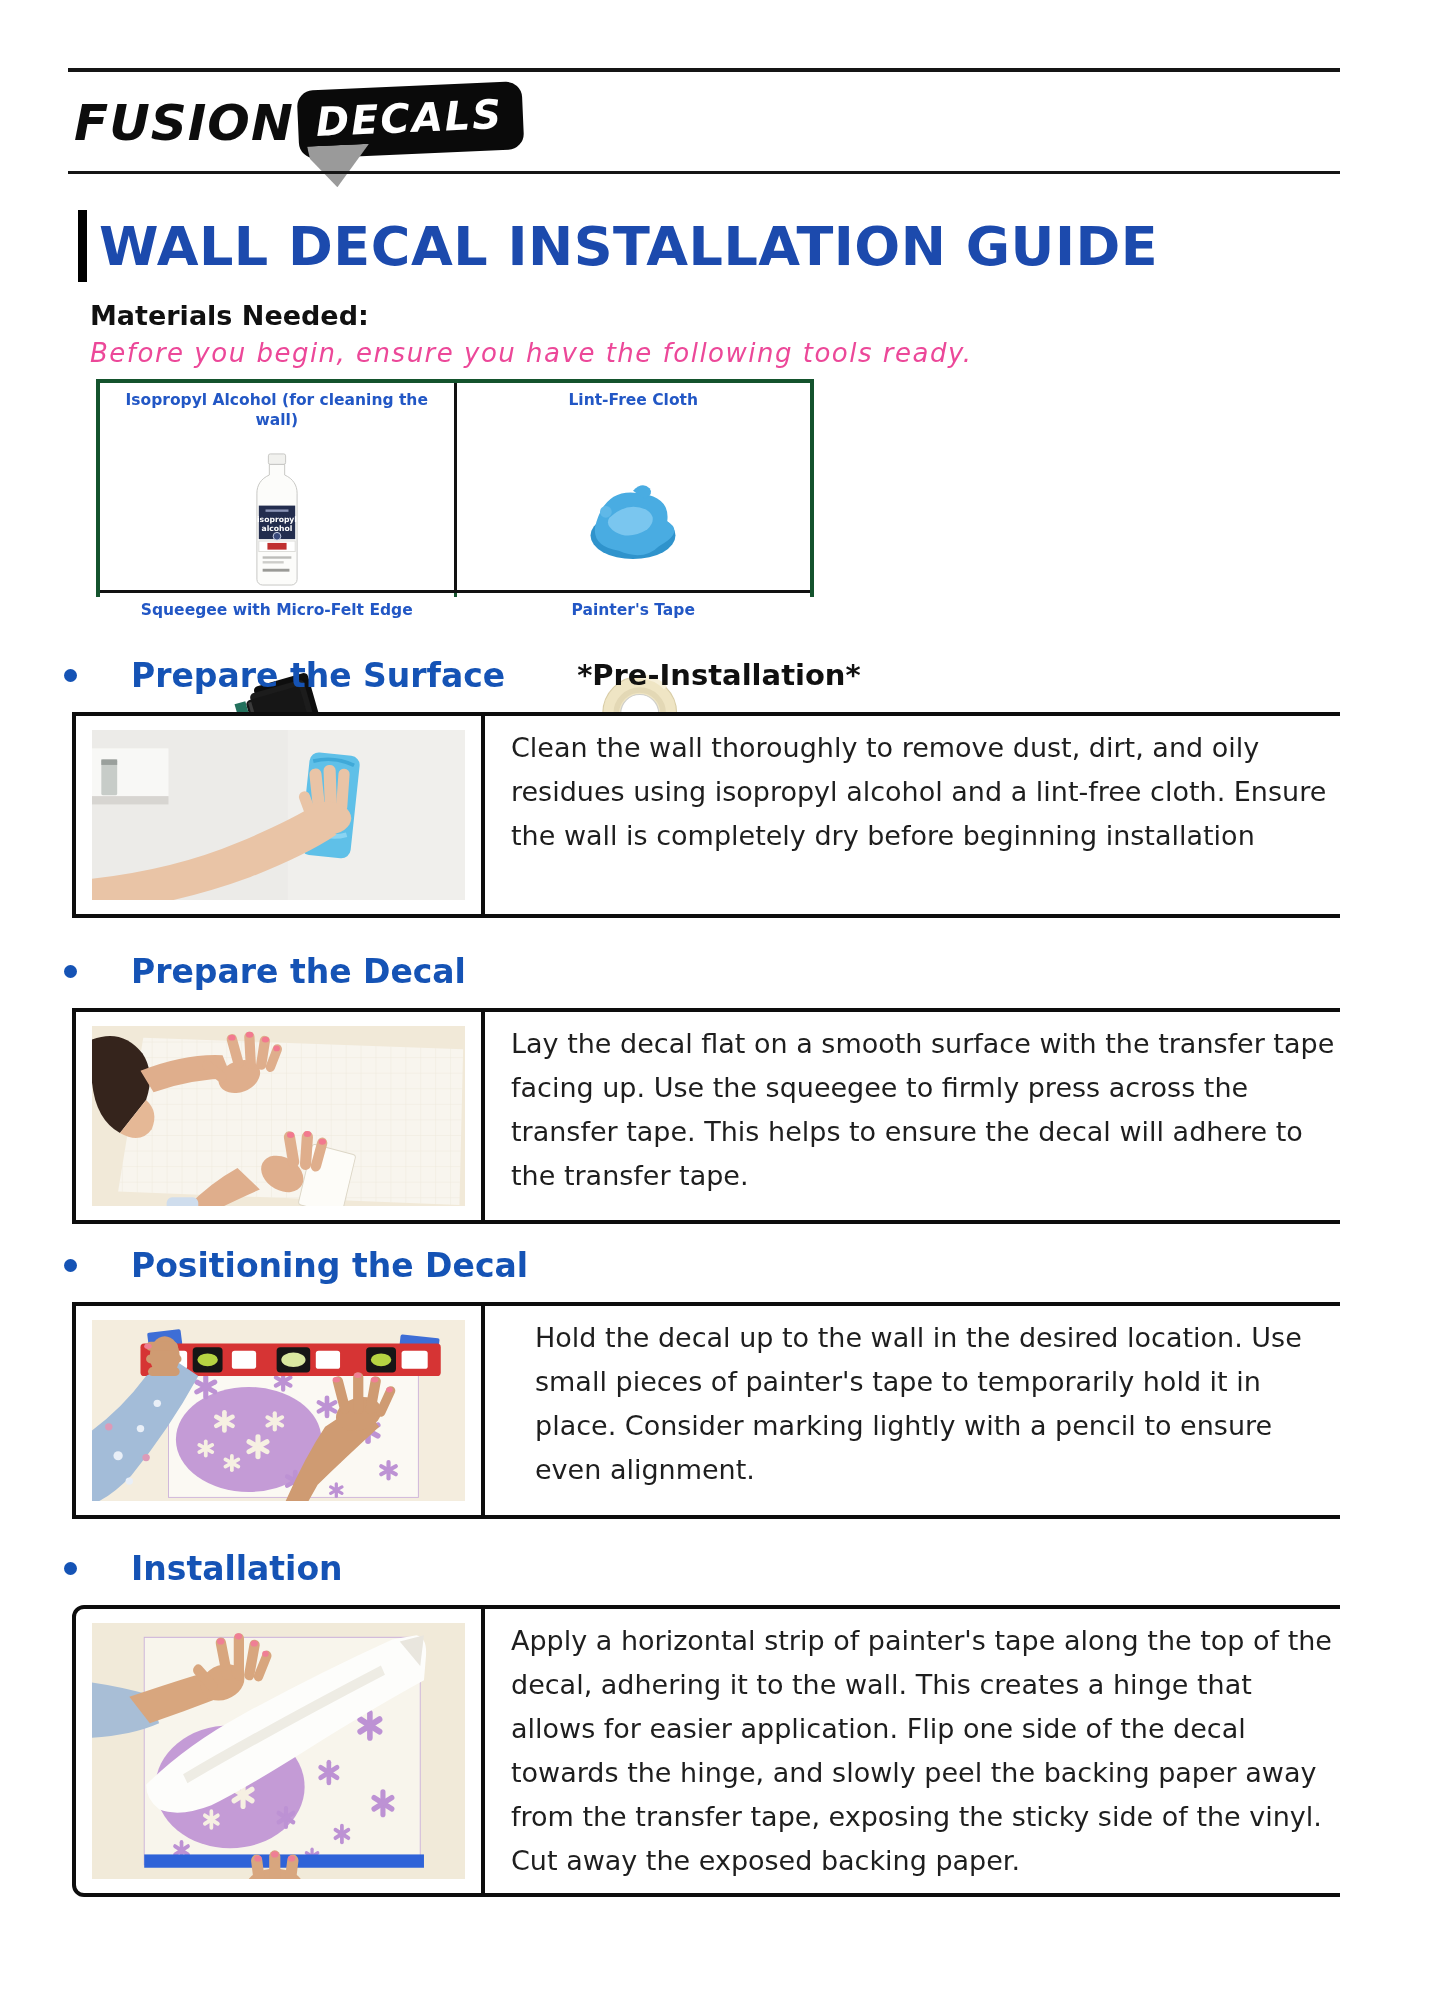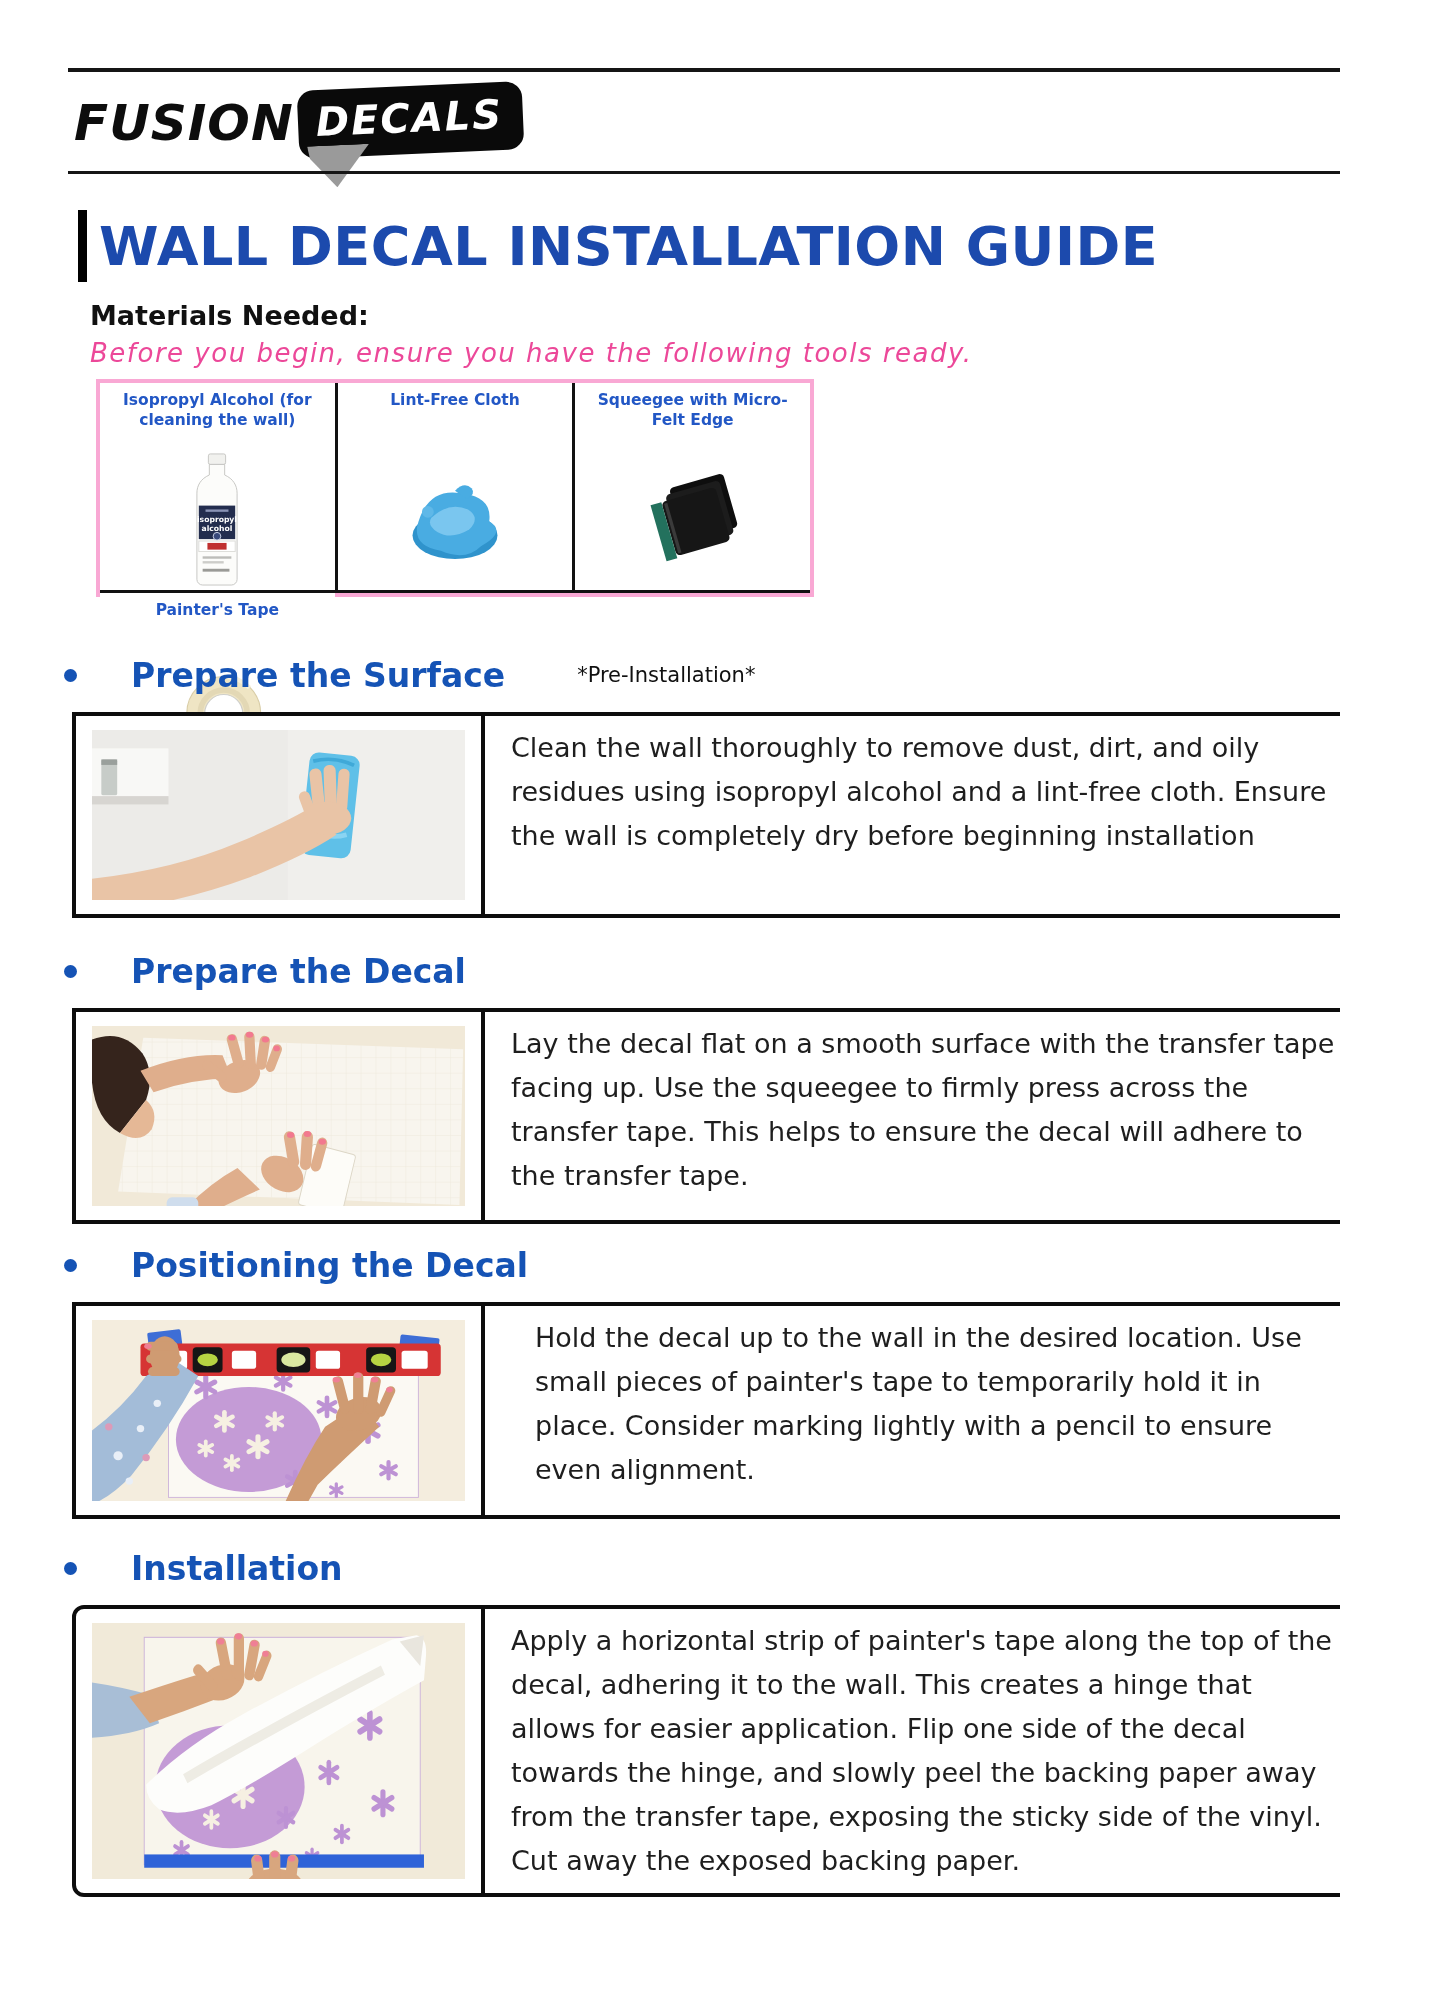--- a/index.html
+++ b/index.html
@@ -21,32 +21,32 @@
   
   .title-row { position:absolute; left:78px; top:210px; display:flex; align-items:center; }
   .title-bar { width:9px; height:72px; background:#000; margin-right:12px; }
   .title { color:#1c4aad; font-size:54px; font-weight:bold; letter-spacing:.5px; white-space:nowrap; }
 
   
   .materials { position:absolute; left:90px; top:300px; }
   .materials-heading { font-size:27px; font-weight:bold; color:#111; }
   .materials-sub { font-size:26px; font-style:italic; color:#ec4899; letter-spacing:1.5px; margin-top:7px; }
   .materials-table { margin-left:6px; margin-top:11px; width:718px; height:218px;
-    border:4px solid #f9a8d4; background:#111; display:grid; grid-template-columns:1fr 1fr 1fr; gap:3px; }
+    border:4px solid #14532d; background:#111; display:grid; grid-template-columns:1fr 1fr; gap:3px; }
   .material-cell { background:#fff; display:flex; flex-direction:column; align-items:center; padding:7px 6px 4px; }
   .material-label { color:#2257c5; font-weight:bold; font-size:15.5px; line-height:1.3; text-align:center; height:62px; }
   .material-img { flex:1; display:flex; align-items:center; justify-content:center; width:100%; }
 
   
   .step { position:absolute; left:62px; width:1306px; }
   .step-1 { top:652px; } .step-2 { top:948px; } .step-3 { top:1242px; } .step-4 { top:1545px; }
   .step-header { display:flex; align-items:center; height:46px;gap:36px; }
   .bullet { width:13px; height:13px; border-radius:50%; background:#1553b5; margin:0 18px 0 2px; flex:0 0 auto; }
   .step-heading { color:#1553b5; font-size:33px; font-weight:bold; white-space:nowrap; }
-  .step-note { color:#101010; font-size:21px; font-weight:normal; margin-left:36px; white-space:nowrap; }
+  .step-note { color:#101010; font-size:29px; font-weight:bold; margin-left:36px; white-space:nowrap; }
   .step-table { margin-left:10px; margin-top:14px; width:1296px; border:4px solid #0d0d0d; display:flex; background:#fff; }
   .step-1 .step-table { height:206px; } .step-2 .step-table { height:216px; }
   .step-3 .step-table { height:217px;gap:24px; } .step-4 .step-table { height:292px;border-radius:12px; }
   .step-img-cell { width:409px; flex:0 0 409px; border-right:4px solid #0d0d0d; padding:14px 16px; }
   .step-img-cell svg { width:100%; height:100%; display:block; }
   .step-text-cell { flex:1; padding:10px 22px 8px 26px; font-size:27px; line-height:44px; color:#1e1e1e; }
 </style>
 </head>
 <body>
 

